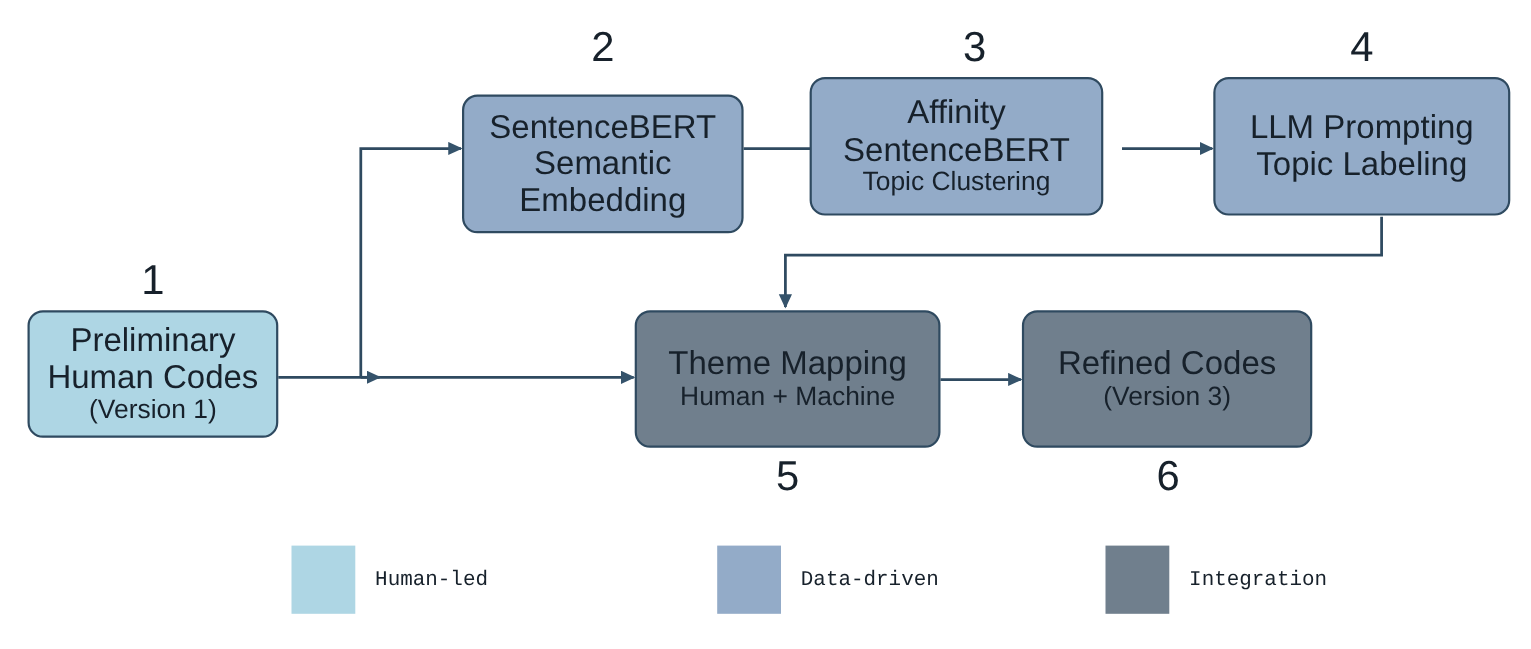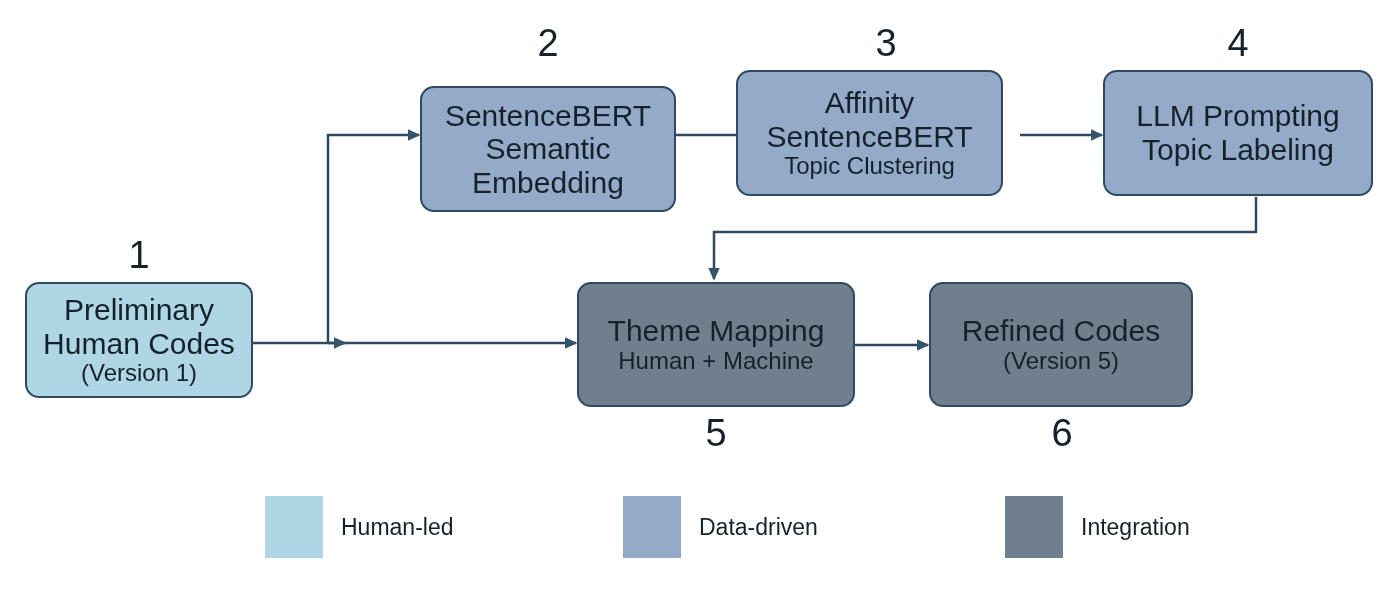--- a/index.html
+++ b/index.html
@@ -75,24 +75,25 @@
   }
   .legend-swatch {
     width: 58px;
     height: 62px;
     display: block;
   }
   .legend-swatch.human { background: #aed6e4; }
   .legend-swatch.data  { background: #93abc8; }
   .legend-swatch.integ { background: #707f8d; }
   .legend-label {
-    font-size: 23px;
+    font-size: 19px;
     color: #17212b;
     margin-left: 18px;
     white-space: nowrap;
+    font-family: Liberation Mono, monospace;
   }
 </style>
 </head>
 <body>
 
 <div id="canvas">
 
   <svg id="edges" viewBox="0 0 1392 590" xmlns="http://www.w3.org/2000/svg">
     <defs>
       <marker id="ah" markerWidth="13" markerHeight="13" refX="11.5" refY="6" orient="auto" markerUnits="userSpaceOnUse">
@@ -146,30 +147,30 @@
   <div class="step-num" style="left:1218px; top:22px; width:40px;">4</div>
 
   <div class="node integ" style="left:577px; top:282px; width:278px; height:125px;">
     <div class="ln-main">Theme Mapping</div>
     <div class="ln-sub">Human + Machine</div>
   </div>
   <div class="step-num" style="left:696px; top:412px; width:40px;">5</div>
 
   <div class="node integ" style="left:929px; top:282px; width:264px; height:125px;">
     <div class="ln-main">Refined Codes</div>
-    <div class="ln-sub">(Version 5)</div>
+    <div class="ln-sub">(Version 3)</div>
   </div>
   <div class="step-num" style="left:1042px; top:412px; width:40px;">6</div>
 
   <div id="legend">
     <div class="legend-item" style="left:265px;">
       <span class="legend-swatch human"></span>
       <span class="legend-label">Human-led</span>
     </div>
-    <div class="legend-item" style="left:623px;">
+    <div class="legend-item" style="left:652px;">
       <span class="legend-swatch data"></span>
       <span class="legend-label">Data-driven</span>
     </div>
     <div class="legend-item" style="left:1005px;">
       <span class="legend-swatch integ"></span>
       <span class="legend-label">Integration</span>
     </div>
   </div>
 
 </div>

